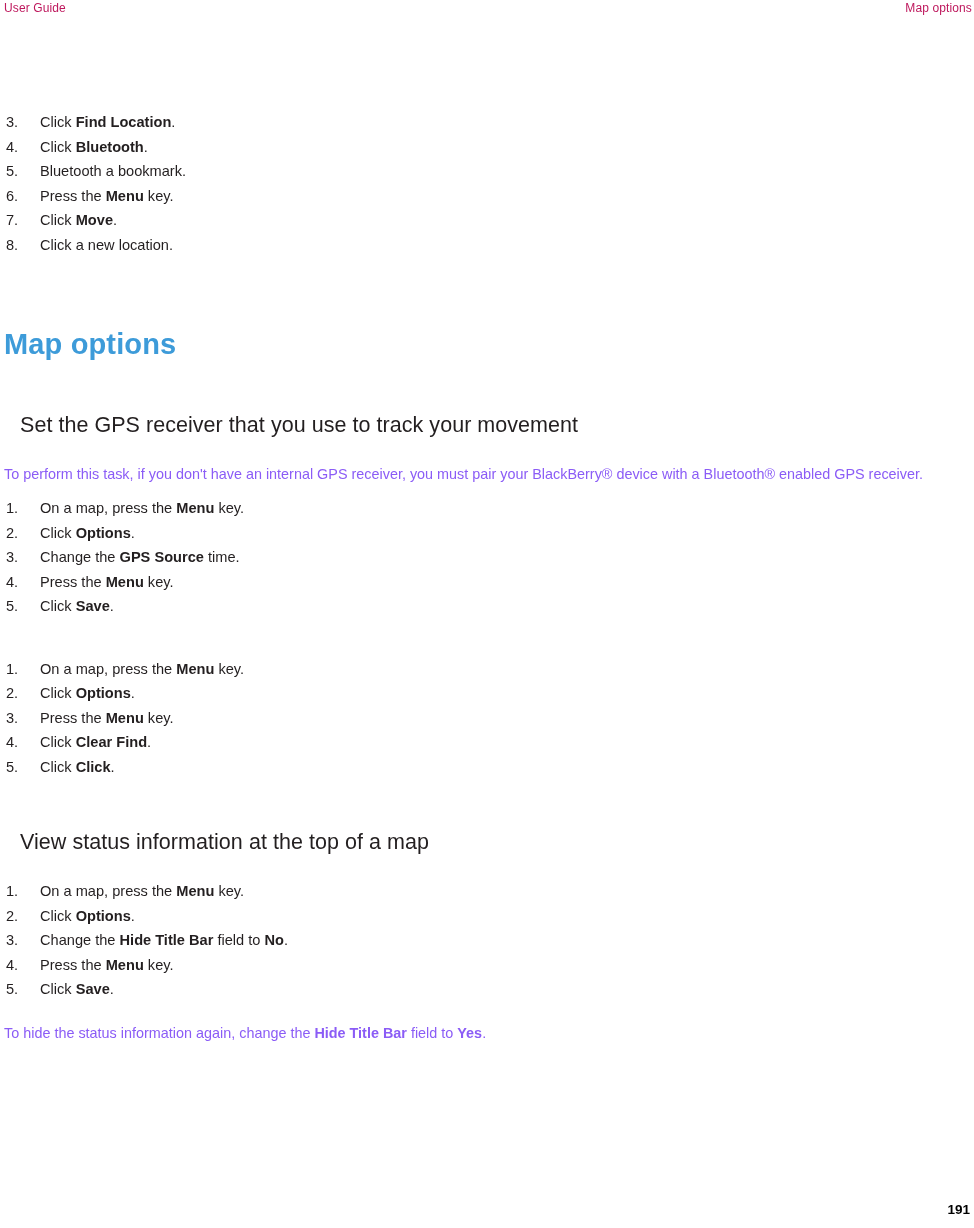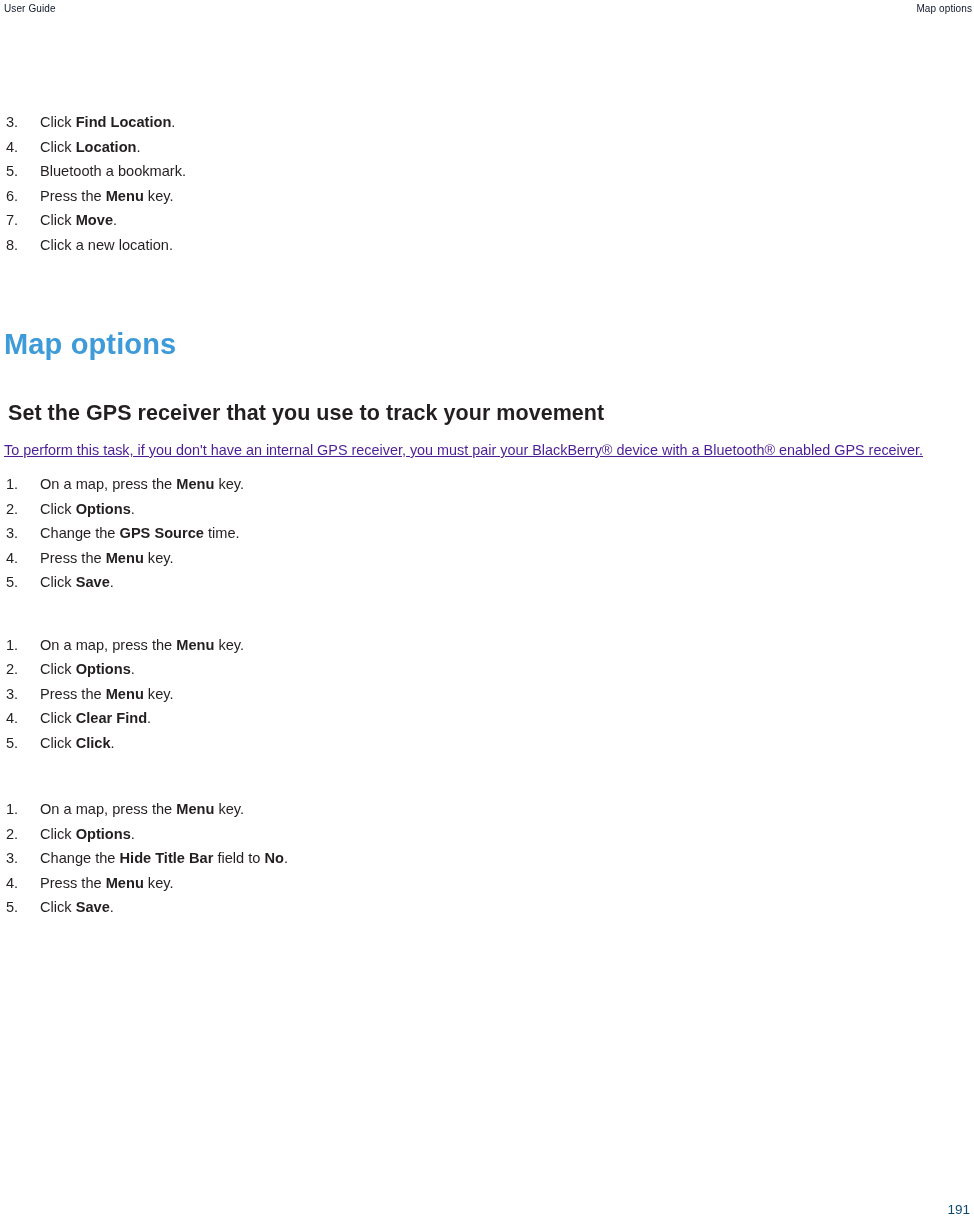--- a/index.html
+++ b/index.html
@@ -26,23 +26,23 @@
   
   .running-header {
     position: absolute;
     left: 0;
     top: 0px;
     width: 974px;
     height: 22px;
     display: flex;
     justify-content: space-between;
     align-items: flex-start;
-    font-size: 10px;
+    font-size: 12px;
     line-height: 17px;
-    color: #0f172a;
+    color: #be185d;
     letter-spacing: 0.01em;
   }
   .running-header .hdr-left  { padding-left: 4px; }
   .running-header .hdr-right { padding-right: 2px; }
 
   
   .content {
     position: absolute;
     left: 4px;
     top: 110px;
@@ -78,73 +78,72 @@
     font-size: 29px;
     line-height: 34px;
     font-weight: bold;
     color: #3d9bd9;
     margin: 0;
     letter-spacing: 0.005em;
   }
   .section-title {
     font-size: 21.5px;
     line-height: 26px;
-    font-weight: bold;
-    color: #231f20;
-    margin: 4px;
+    font-weight: normal;
+    color: #231f20;
+    margin: 16px;
     letter-spacing: 0.002em;
   }
 
   
   p.body-text {
     font-size: 14.4px;
     line-height: 23px;
-    color: #4c1d95;
-    margin: 0;
-    text-decoration: underline;
+    color: #8b5cf6;
+    margin: 0;
   }
 
   
   .sp-chapter-before { height: 70px; }
   .sp-chapter-after  { height: 35px; }
   .sp-sec-after      { height: 9px; }
   .sp-para-after     { height: 10px; }
   .sp-list-after     { height: 34px; }
   .sp-note-before    { height: 20px; }
   .sp-tight          { height: 4px; }
 
   
   .page-number {
     position: absolute;
     right: 4px;
     bottom: 10px;
     font-size: 13.5px;
     line-height: 17px;
-    font-weight: normal;
-    color: #0c4a6e;
+    font-weight: bold;
+    color: #000000;
   }
 </style>
 </head>
 <body>
 
 <div class="page">
 
   <div class="running-header">
     <span class="hdr-left">User Guide</span>
     <span class="hdr-right">Map options</span>
   </div>
 
   <div class="content">
 
     <ol class="steps">
       <li>
         <span class="num">3.</span><span>Click </span><b>Find Location</b><span>.</span>
       </li>
       <li>
-        <span class="num">4.</span><span>Click </span><b>Location</b><span>.</span>
+        <span class="num">4.</span><span>Click </span><b>Bluetooth</b><span>.</span>
       </li>
       <li>
         <span class="num">5.</span><span>Bluetooth a bookmark.</span><b></b><span></span>
       </li>
       <li>
         <span class="num">6.</span><span>Press the </span><b>Menu</b><span> key.</span>
       </li>
       <li>
         <span class="num">7.</span><span>Click </span><b>Move</b><span>.</span>
       </li>
@@ -199,20 +198,21 @@
       <li>
         <span class="num">4.</span><span>Click </span><b>Clear Find</b><span>.</span>
       </li>
       <li>
         <span class="num">5.</span><span>Click </span><b>Click</b><span>.</span>
       </li>
     </ol>
 
     <div class="sp-list-after"></div>
 
+    <h2 class="section-title">View status information at the top of a map</h2>
     <div class="sp-tight"></div>
     <div class="sp-tight"></div>
 
     <ol class="steps">
       <li>
         <span class="num">1.</span><span>On a map, press the </span><b>Menu</b><span> key.</span>
       </li>
       <li>
         <span class="num">2.</span><span>Click </span><b>Options</b><span>.</span>
       </li>
@@ -222,18 +222,19 @@
       <li>
         <span class="num">4.</span><span>Press the </span><b>Menu</b><span> key.</span>
       </li>
       <li>
         <span class="num">5.</span><span>Click </span><b>Save</b><span>.</span>
       </li>
     </ol>
 
     <div class="sp-note-before"></div>
 
+    <p class="body-text"><span>To hide the status information again, change the </span><b>Hide Title Bar</b><span> field to </span><b>Yes</b><span>.</span></p>
 
   </div>
 
   <div class="page-number">191</div>
 
 </div>
 
 </body></html>

